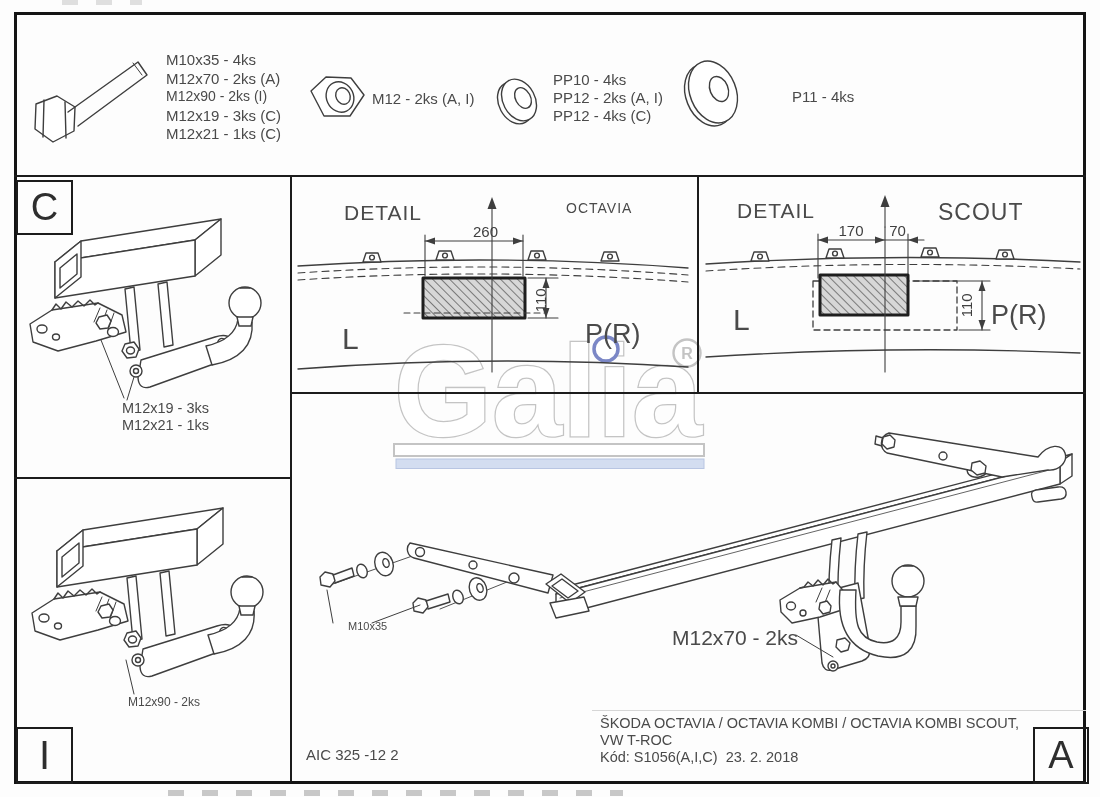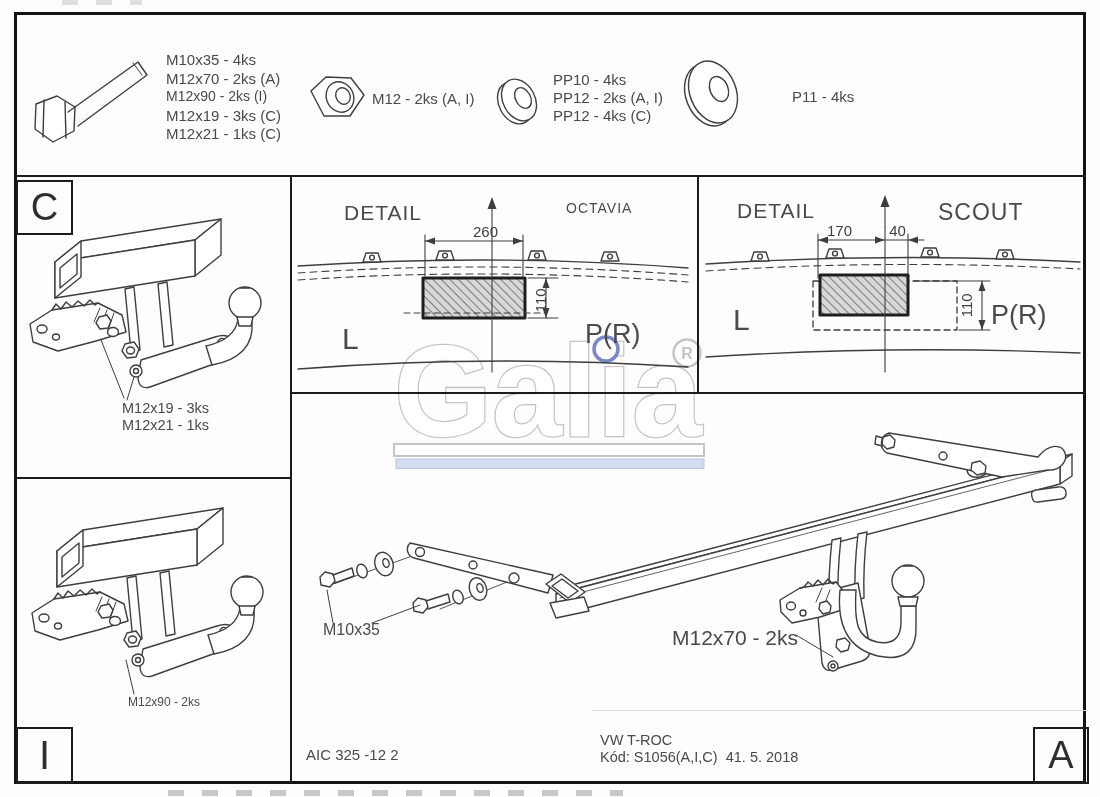--- a/index.html
+++ b/index.html
@@ -241,28 +241,29 @@
 
   <div class="t" style="left:344px;top:200px;font-size:21px;letter-spacing:1px">DETAIL</div>
   <div class="t" style="left:566px;top:200px;font-size:14px;letter-spacing:1px">OCTAVIA</div>
   <div class="t" style="left:450px;top:223px;width:48px;text-align:right;font-size:15px;color:#3f3f3f">260</div>
   <div class="t rot" style="left:526px;top:291px;width:30px;text-align:center;font-size:15px;color:#3f3f3f">110</div>
   <div class="t" style="left:342px;top:320px;font-size:30px">L</div>
   <div class="t" style="left:585px;top:318px;font-size:27px">P(R)</div>
 
   <div class="t" style="left:737px;top:198px;font-size:21px;letter-spacing:1px">DETAIL</div>
   <div class="t" style="left:938px;top:198px;font-size:23px;letter-spacing:1px">SCOUT</div>
-  <div class="t" style="left:827px;top:222px;width:48px;text-align:left;font-size:15px;color:#3f3f3f">170</div>
-  <div class="t" style="left:884px;top:222px;width:27px;text-align:center;font-size:15px;color:#3f3f3f">40</div>
+  <div class="t" style="left:827px;top:222px;width:48px;text-align:center;font-size:15px;color:#3f3f3f">170</div>
+  <div class="t" style="left:884px;top:222px;width:27px;text-align:center;font-size:15px;color:#3f3f3f">70</div>
   <div class="t rot" style="left:952px;top:296px;width:30px;text-align:center;font-size:15px;color:#3f3f3f">110</div>
   <div class="t" style="left:733px;top:301px;font-size:30px">L</div>
   <div class="t" style="left:991px;top:299px;font-size:27px">P(R)</div>
 
-  <div class="t" style="left:323px;top:620px;font-size:16px">M10x35</div>
+  <div class="t" style="left:348px;top:620px;font-size:11px">M10x35</div>
   <div class="t" style="left:672px;top:625px;font-size:21px">M12x70 - 2ks</div>
 
   <div class="t" style="left:306px;top:746px;font-size:15px">AIC 325 -12 2</div>
+  <div class="t" style="left:600px;top:714px;font-size:14.5px">ŠKODA OCTAVIA / OCTAVIA KOMBI / OCTAVIA KOMBI SCOUT,</div>
   <div class="t" style="left:600px;top:731px;font-size:14.5px">VW T-ROC</div>
-  <div class="t" style="left:600px;top:748px;font-size:14.5px">Kód: S1056(A,I,C)  41. 5. 2018</div>
+  <div class="t" style="left:600px;top:748px;font-size:14.5px">Kód: S1056(A,I,C)  23. 2. 2018</div>
 
   <div class="artifact" style="left:168px;top:790px;width:455px;height:6px"></div>
   <div class="artifact" style="left:62px;top:0;width:80px;height:5px;opacity:.25"></div>
 </div>
 
 </body></html>

